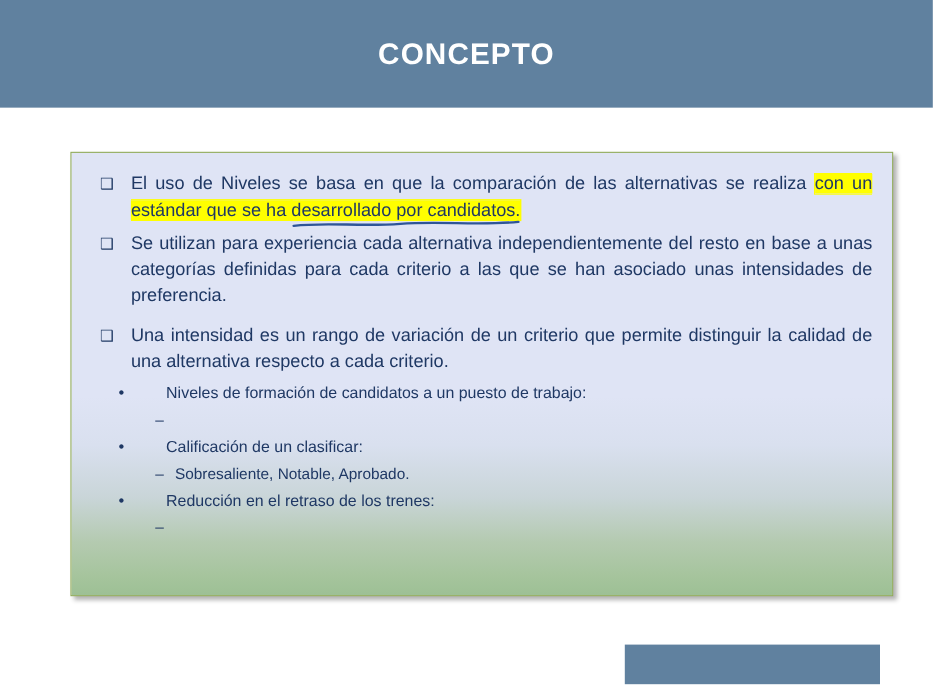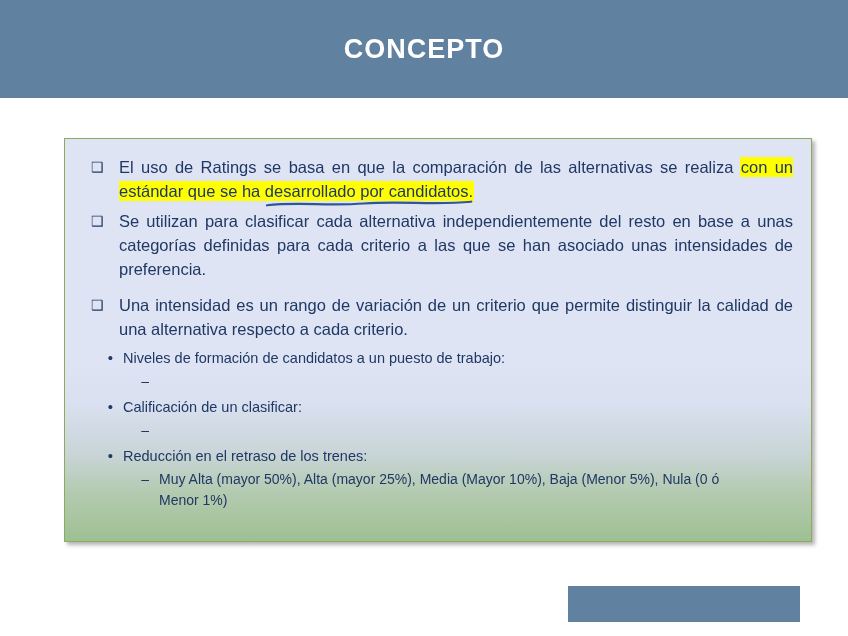--- a/index.html
+++ b/index.html
@@ -129,20 +129,21 @@
     box-sizing: border-box;
     color: #1f3864;
     font-size: 15px;
     line-height: 22px;
   }
   .l2-text {
     flex: 1;
     font-size: 14.5px;
     line-height: 22px;
     color: #1f3864;
+    margin-left: 28px;
   }
   
   .l3 {
     display: flex;
     align-items: flex-start;
     margin: 1px 0 1px 0;
   }
   .l3-marker {
     flex: 0 0 74px;
     text-align: right;
@@ -169,29 +170,29 @@
   <div class="header-band">
     <div class="title">CONCEPTO</div>
   </div>
   <div class="header-underline"></div>
 
   <div class="content-box">
 
     <div class="l1">
       <div class="l1-marker">❑</div>
       <div class="l1-text">
-        <span>El uso de Ratings se basa en que la comparación de las alternativas se realiza </span><span class="hl">con un estándar que se ha </span><span class="scribble-wrap"><span class="hl">desarrollado por candidatos.</span><svg class="scribble" viewBox="0 0 200 10" preserveAspectRatio="none">
+        <span>El uso de Niveles se basa en que la comparación de las alternativas se realiza </span><span class="hl">con un estándar que se ha </span><span class="scribble-wrap"><span class="hl">desarrollado por candidatos.</span><svg class="scribble" viewBox="0 0 200 10" preserveAspectRatio="none">
               <path d="M2,7 C30,3 60,8 95,5 C130,2 165,7 198,3" stroke="#2f5597" stroke-width="2.4" fill="none" stroke-linecap="round"></path>
             </svg></span>
       </div>
     </div>
 
     <div class="l1">
       <div class="l1-marker">❑</div>
-      <div class="l1-text">Se utilizan para clasificar cada alternativa independientemente del resto en base a unas categorías definidas para cada criterio a las que se han asociado unas intensidades de preferencia.</div>
+      <div class="l1-text">Se utilizan para experiencia cada alternativa independientemente del resto en base a unas categorías definidas para cada criterio a las que se han asociado unas intensidades de preferencia.</div>
     </div>
 
     <div class="spacer-sm"></div>
 
     <div class="l1">
       <div class="l1-marker">❑</div>
       <div class="l1-text">Una intensidad es un rango de variación de un criterio que permite distinguir la calidad de una alternativa respecto a cada criterio.</div>
     </div>
 
     <div class="l2">
@@ -201,28 +202,28 @@
     <div class="l3">
       <div class="l3-marker">–</div>
     </div>
 
     <div class="l2">
       <div class="l2-marker">•</div>
       <div class="l2-text">Calificación de un clasificar:</div>
     </div>
     <div class="l3">
       <div class="l3-marker">–</div>
+      <div class="l3-text">Sobresaliente,  Notable, Aprobado.</div>
     </div>
 
     <div class="l2">
       <div class="l2-marker">•</div>
       <div class="l2-text">Reducción en el retraso de los trenes:</div>
     </div>
     <div class="l3">
       <div class="l3-marker">–</div>
-      <div class="l3-text">Muy Alta (mayor 50%), Alta (mayor 25%), Media (Mayor 10%), Baja (Menor 5%), Nula (0 ó Menor 1%)</div>
     </div>
 
   </div>
 
   <div class="bottom-rect"></div>
 
 </div>
 
 </body></html>

